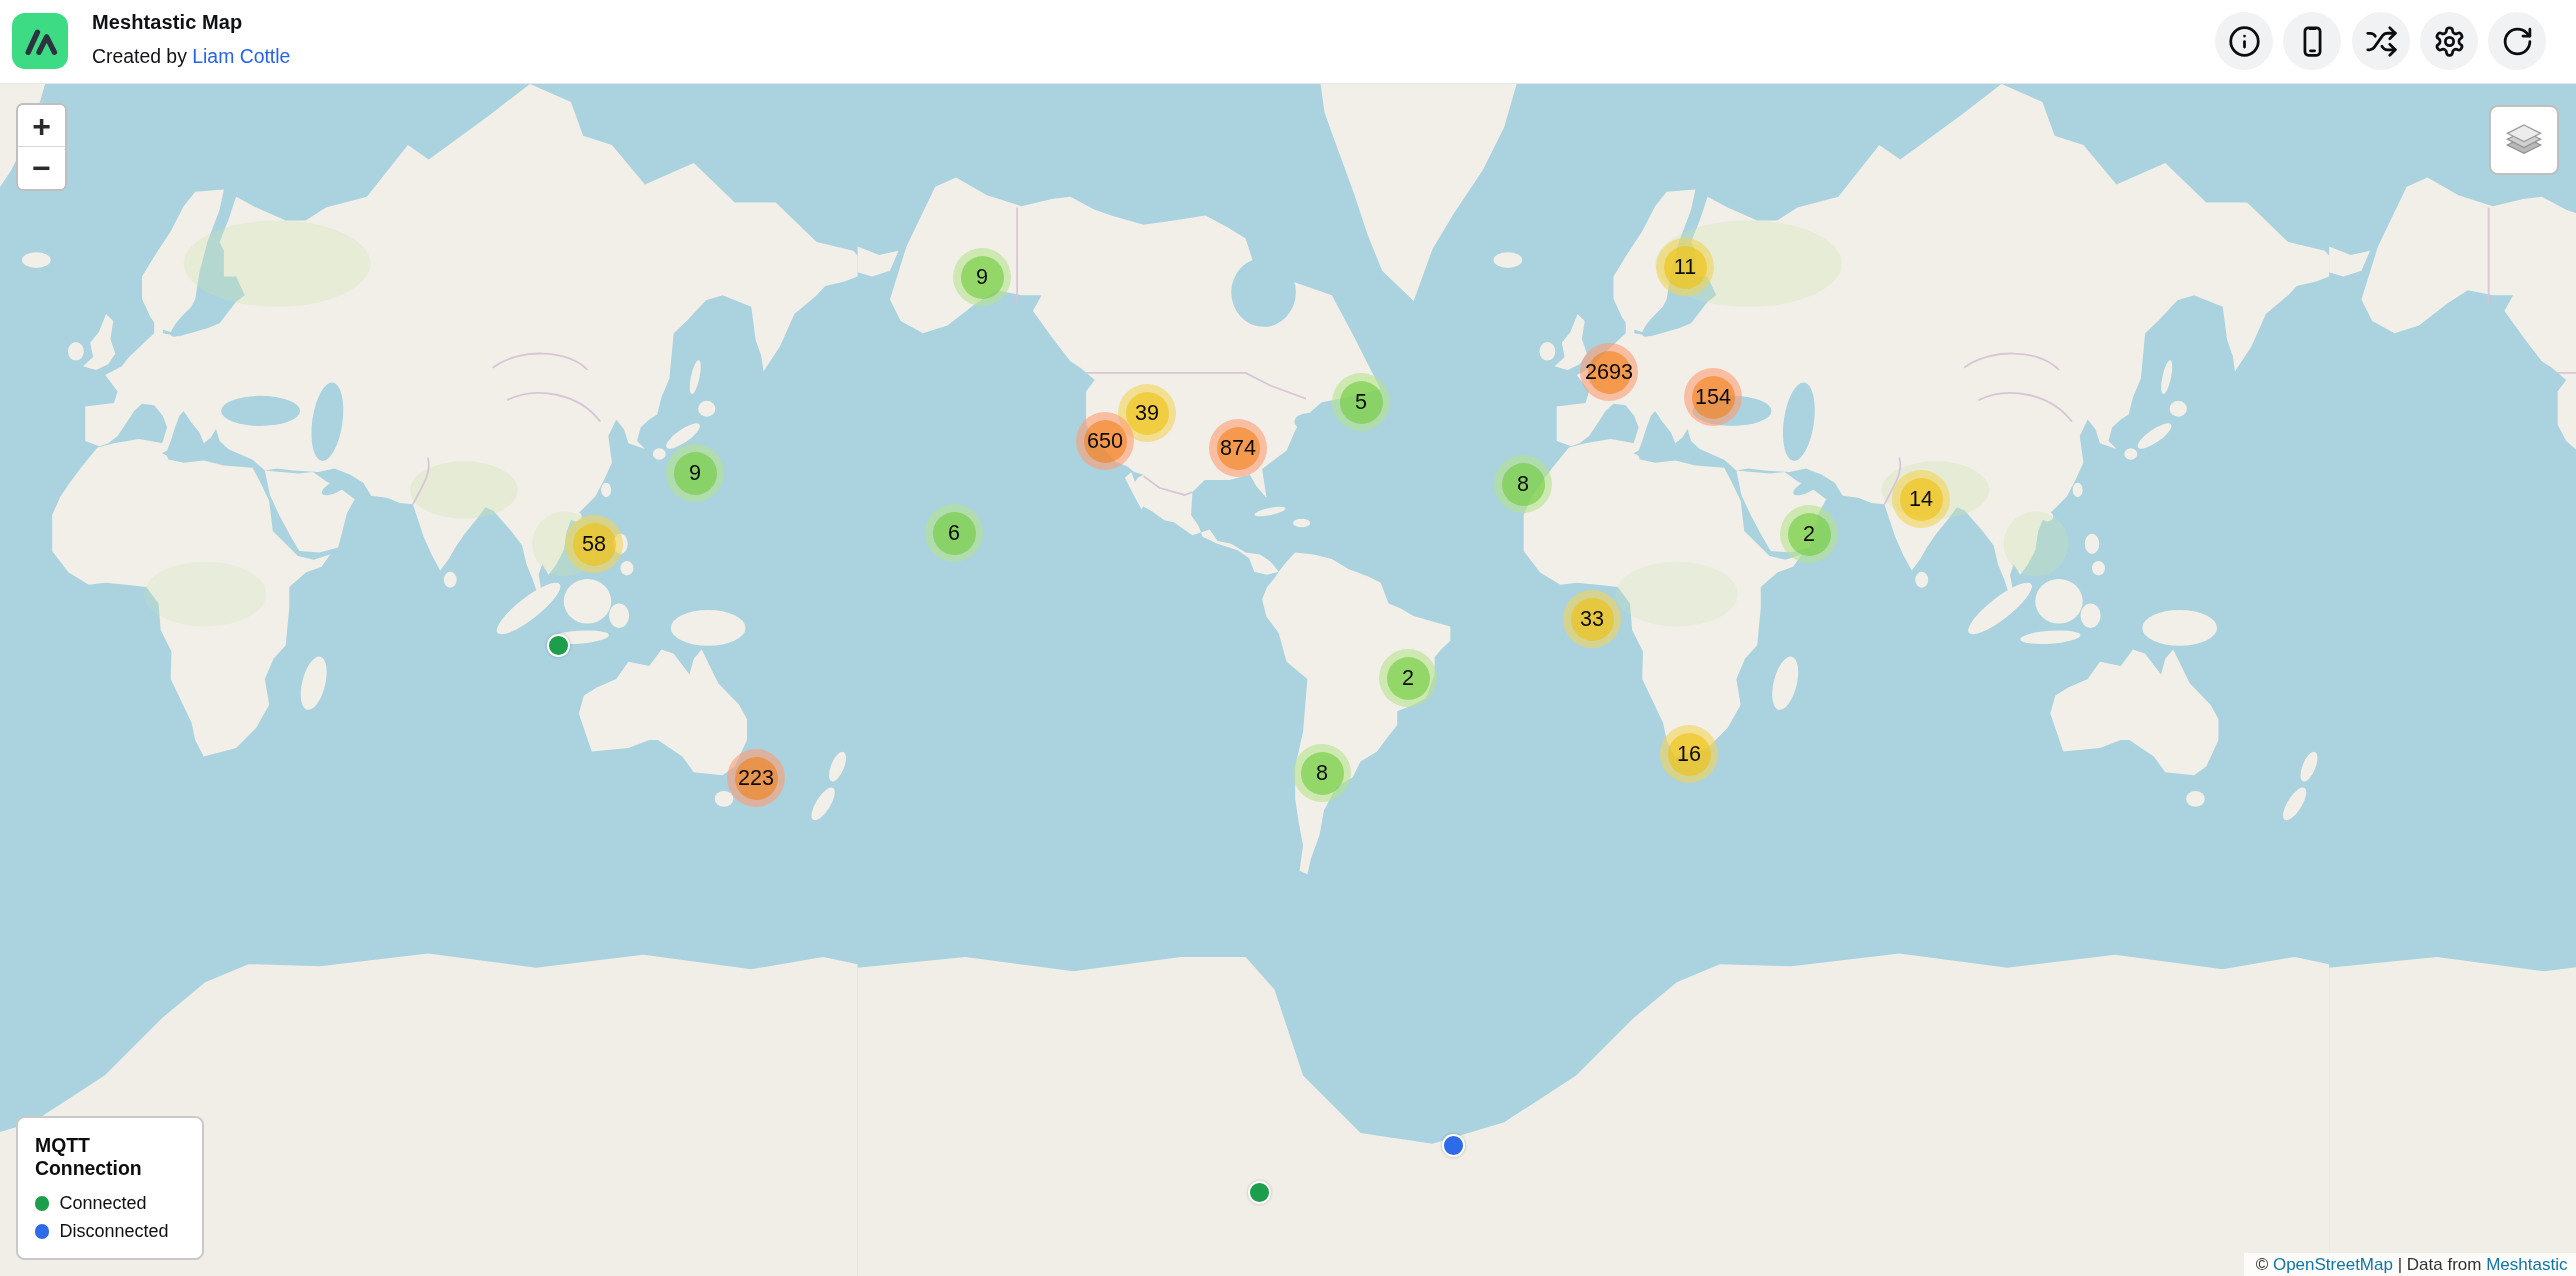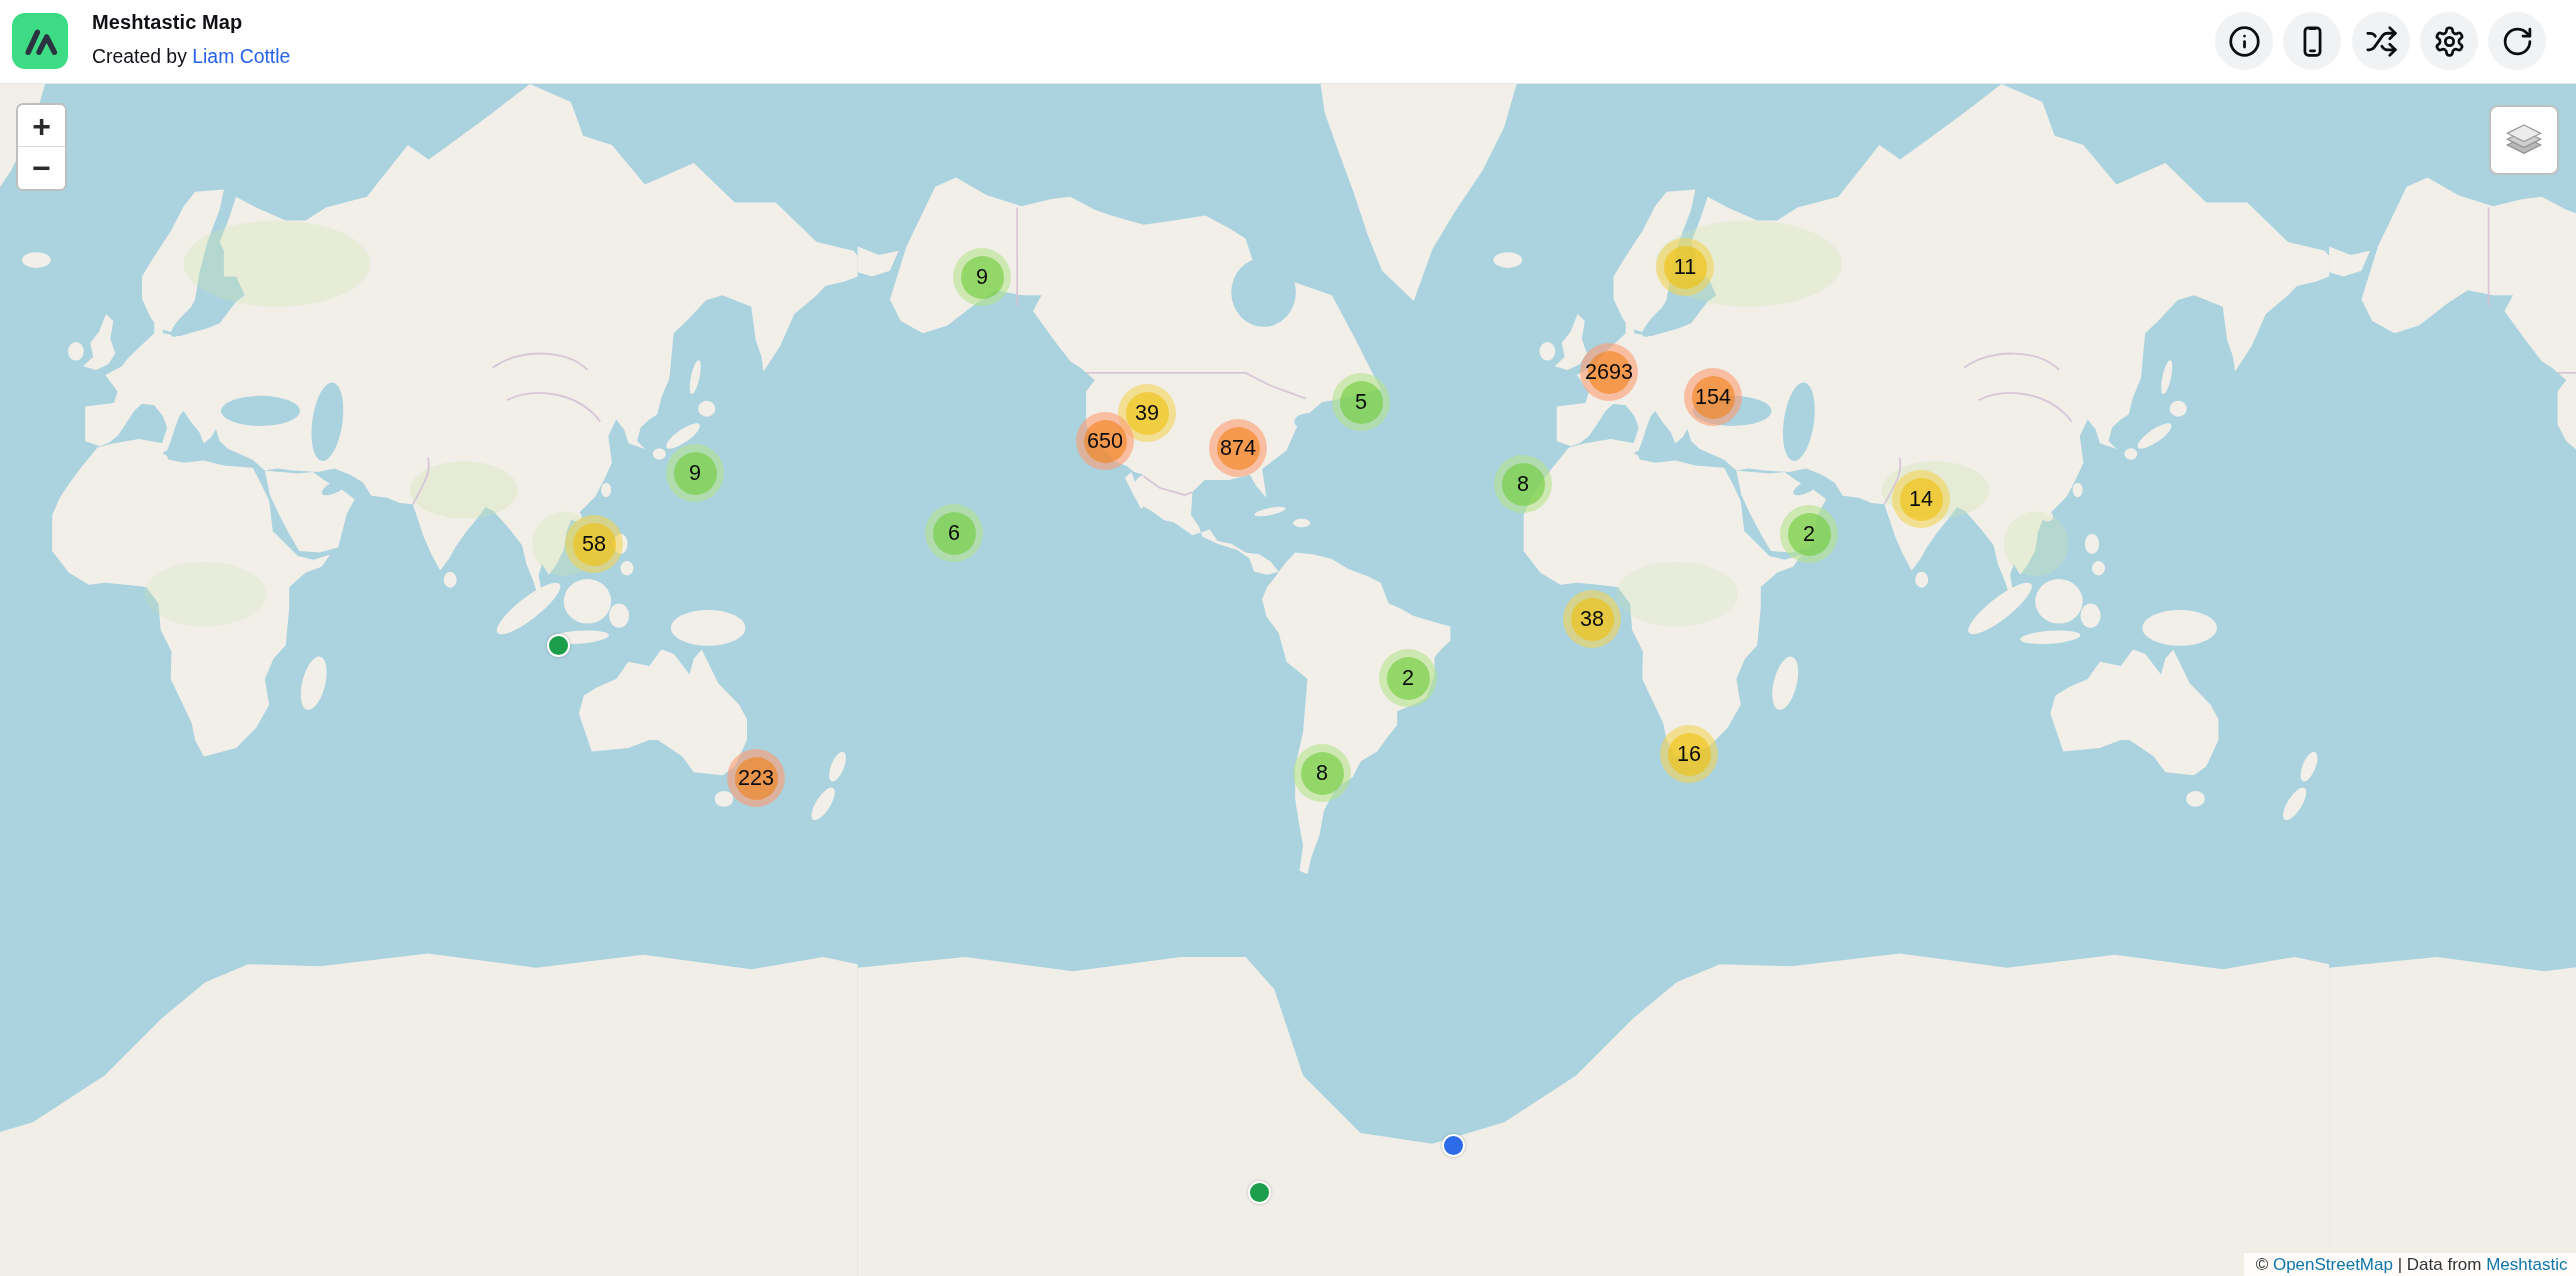--- a/index.html
+++ b/index.html
@@ -224,21 +224,21 @@
             <span>2</span>
           </div>
         </div>
         <div class="cluster medium" style="left: 1921px; top: 415px;">
           <div class="c-in">
             <span>14</span>
           </div>
         </div>
         <div class="cluster medium" style="left: 1592px; top: 535px;">
           <div class="c-in">
-            <span>38</span>
+            <span>33</span>
           </div>
         </div>
         <div class="cluster medium" style="left: 1689px; top: 670px;">
           <div class="c-in">
             <span>16</span>
           </div>
         </div>
         <div class="cluster small" style="left: 1408px; top: 594px;">
           <div class="c-in">
             <span>2</span>
@@ -267,20 +267,31 @@
         <div class="cluster small" style="left: 954px; top: 449px;">
           <div class="c-in">
             <span>6</span>
           </div>
         </div>
         <div class="node-dot connected" style="left: 558px; top: 561px;"></div>
         <div class="node-dot connected" style="left: 1259px; top: 1108px;"></div>
         <div class="node-dot disconnected" style="left: 1453px; top: 1061px;"></div>
       </div>
 
+    <div class="legend">
+      <div class="ltitle">MQTT Connection</div>
+      <div class="lrow">
+        <span class="dot connected"></span>
+        <span class="llabel">Connected</span>
+      </div>
+      <div class="lrow">
+        <span class="dot disconnected"></span>
+        <span class="llabel">Disconnected</span>
+      </div>
+    </div>
 
     <div class="attrib"><span>© </span><a>OpenStreetMap</a><span> | Data from </span><a>Meshtastic</a></div>
   </div>
 
   <div class="header">
     <div class="logo">
       <svg width="37" height="37" viewBox="0 0 48 48">
         <g stroke="#2b3240" stroke-width="7" fill="none" stroke-linecap="round" stroke-linejoin="round">
           <path d="M8 38 L20 12"></path>
           <path d="M22 38 L32 18 L42 38"></path>

